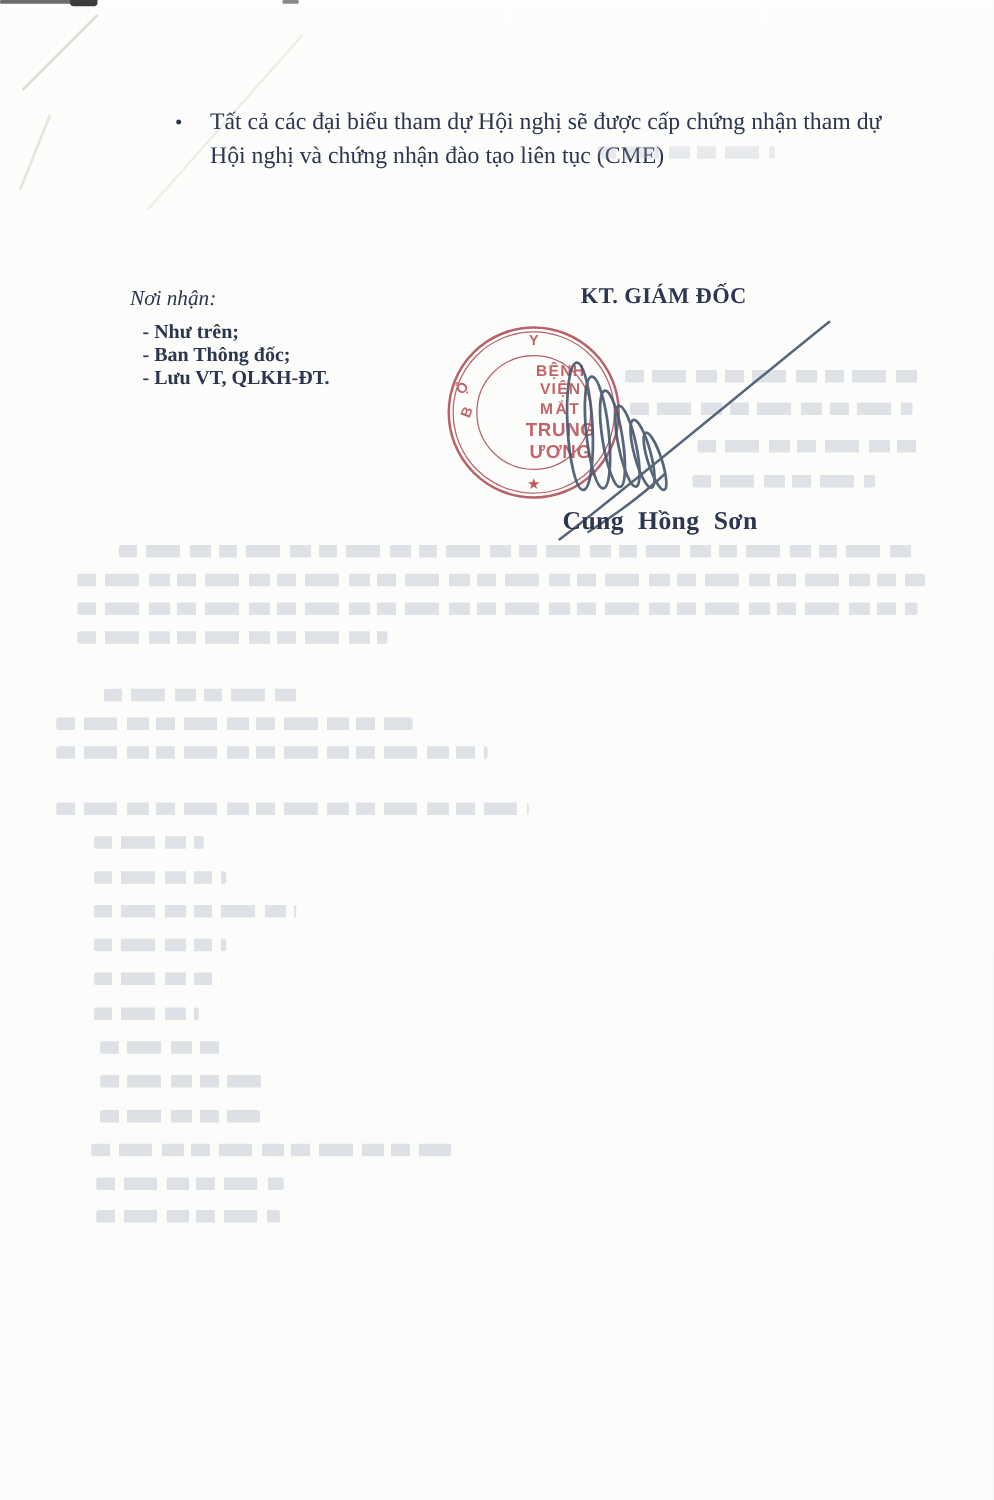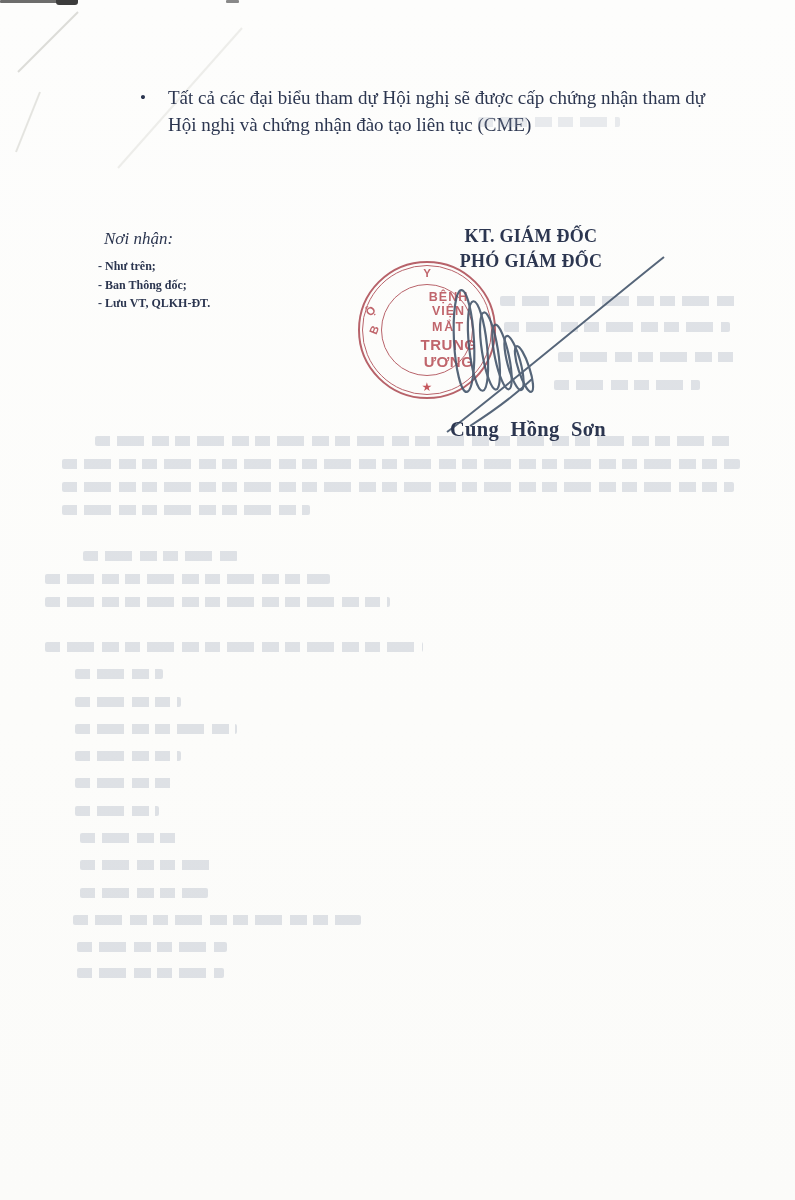--- a/index.html
+++ b/index.html
@@ -15,21 +15,21 @@
   .bullet-row{position:absolute;left:140px;top:84px;width:596px;display:flex;
     font-size:19px;line-height:27px;}
   .bullet-dot{width:12px;flex:0 0 12px;margin-right:16px;font-size:17px;line-height:27px;}
   .bullet-text{flex:1;}
   
   .notice{position:absolute;left:112px;top:156px;width:624px;font-size:19px;line-height:28px;}
   .email-link{font-weight:bold;color:#2c3650;text-decoration:underline;
     text-decoration-thickness:2px;text-underline-offset:3px;cursor:pointer;}
   
   .recip-label{position:absolute;left:104px;top:229px;font-style:italic;font-weight:normal;font-size:17px;}
-  .recip-list{position:absolute;left:98px;top:257px;font-size:12px;line-height:18.5px;font-weight:600;}
+  .recip-list{position:absolute;left:114px;top:257px;font-size:16px;line-height:18.5px;font-weight:600;}
   
   .sig-title{position:absolute;left:436px;top:224px;width:190px;text-align:center;
     font-weight:bold;font-size:18px;line-height:25px;letter-spacing:.3px;}
   
   .stamp{position:absolute;left:358px;top:261px;width:138px;height:138px;z-index:3;opacity:.92;}
   .ring1{position:absolute;inset:0;border:2px solid #b2565e;border-radius:50%;}
   .ring2{position:absolute;inset:4px;border:1px solid #b2565e;border-radius:50%;}
   .ring3{position:absolute;inset:23px;border:1.5px solid #b2565e;border-radius:50%;}
   .stamp-center{position:absolute;inset:23px;display:flex;flex-direction:column;
     align-items:center;justify-content:center;gap:2px;color:#bb5960;
@@ -40,21 +40,21 @@
   .arc-letter{position:absolute;color:#bb5960;font-family:"Liberation Sans", sans-serif;
     font-weight:bold;font-size:11.5px;}
   .arc-top{left:50%;top:6px;transform:translateX(-50%);}
   .arc-o{left:8px;top:44px;transform:rotate(-50deg);}
   .arc-b{left:12px;top:63px;transform:rotate(-68deg);}
   .stamp-star{position:absolute;left:50%;bottom:4px;transform:translateX(-50%);
     color:#c04950;font-size:12px;}
   
   .signature-svg{position:absolute;left:0;top:0;z-index:5;pointer-events:none;}
   .signer-name{position:absolute;left:450px;top:406px;font-size:20.5px;font-weight:bold;
-    word-spacing:6px;letter-spacing:.3px;z-index:6;margin-top:12px;}
+    word-spacing:6px;letter-spacing:.3px;z-index:6;}
   
   .bleed{position:absolute;height:10px;opacity:.38;filter:blur(.6px);border-radius:2px;
     background-image:repeating-linear-gradient(90deg,
       rgba(165,174,190,.9) 0 15px, transparent 15px 22px,
       rgba(165,174,190,.9) 22px 49px, transparent 49px 57px,
       rgba(165,174,190,.9) 57px 74px, transparent 74px 80px);}
   .bleed.light{opacity:.26;}
 </style>
 </head>
 <body>
@@ -78,21 +78,20 @@
 
   <div class="recip-label">Nơi nhận:</div>
   <div class="recip-list">
     <div>- Như trên;</div>
     <div>- Ban Thông đốc;</div>
     <div>- Lưu VT, QLKH-ĐT.</div>
   </div>
 
   <div class="sig-title">
     <div>KT. GIÁM ĐỐC</div>
-    <div>PHÓ GIÁM ĐỐC</div>
   </div>
 
   <div class="stamp">
     <div class="ring1"></div>
     <div class="ring2"></div>
     <div class="ring3"></div>
     <span class="arc-letter arc-top">Y</span>
     <span class="arc-letter arc-o">Ộ</span>
     <span class="arc-letter arc-b">B</span>
     <div class="stamp-center">

